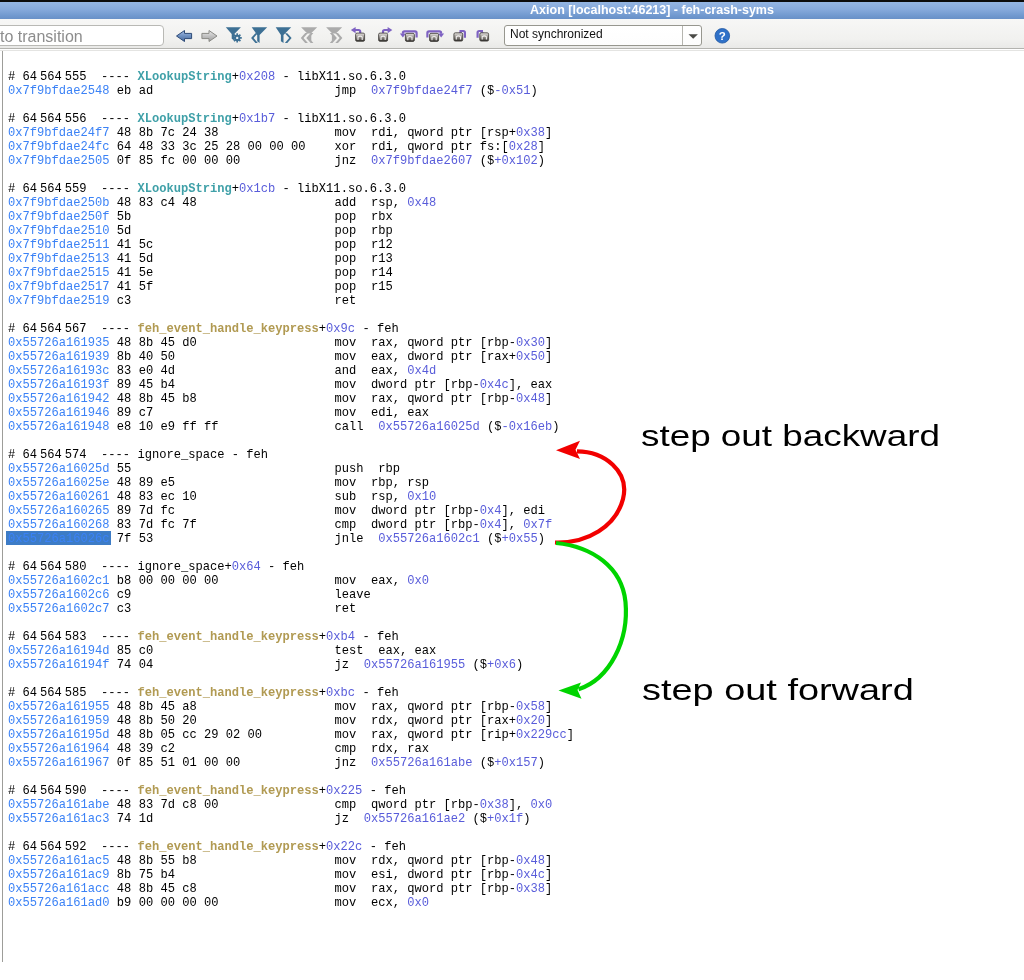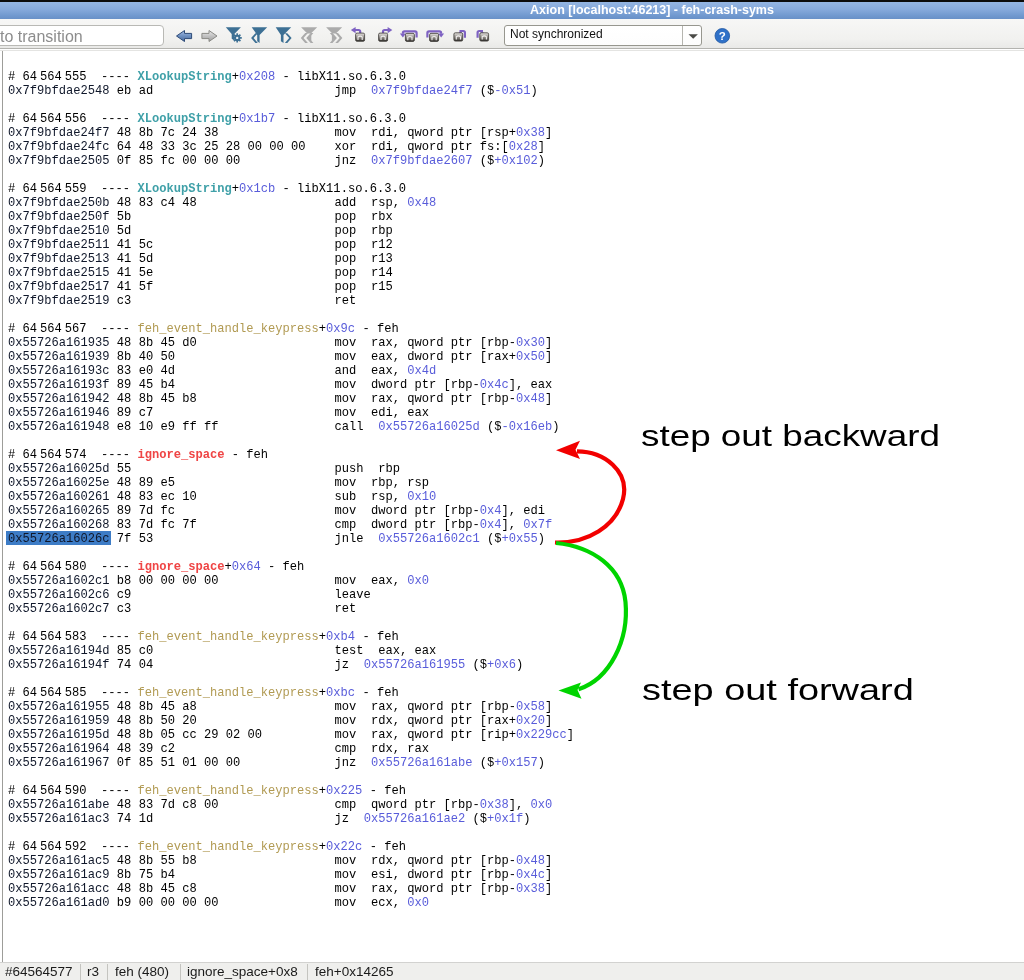--- a/index.html
+++ b/index.html
@@ -10,25 +10,25 @@
 #tbline{position:absolute;left:0;top:50px;width:1024px;height:1px;background:#e4e4e2}
 #input{position:absolute;left:-20px;top:25px;width:184px;height:21px;background:#fff;border:1px solid #b9b9b5;border-radius:4px}
 #inputtext{position:absolute;left:0px;top:27.5px;font-size:16px;color:#8d8d8d;white-space:nowrap}
 #combo{position:absolute;left:504px;top:25px;width:198px;height:21px;background:linear-gradient(180deg,#fff,#fdfdfd);border:1px solid #97978f;border-radius:3px}
 #combotext{position:absolute;left:510px;top:26.5px;font-size:12px;color:#111;white-space:nowrap}
 #combosep{position:absolute;left:682px;top:26px;width:1px;height:19px;background:#b5b5af}
 #frameL{position:absolute;left:2px;top:51px;width:1px;height:911px;background:#9d9d99}
 #hl{position:absolute;left:6px;top:531px;width:105px;height:14px;background:#3d7cc6}
 pre{position:absolute;left:8px;top:69.5px;font-family:"Liberation Mono",monospace;font-size:12.1px;line-height:14px;color:#000}
 pre .t{display:inline-block;width:3px}
-pre .a{color:#0f172a}
+pre .a{color:#3b82f6}
 pre i{font-style:normal;color:#585cda}
 pre .f1{color:#3fa0a8;font-weight:bold}
-pre .f2{color:#b19a52;font-weight:normal}
-pre .f3{color:#ef4444;font-weight:bold}
+pre .f2{color:#b19a52;font-weight:bold}
+pre .f3{color:#000000;font-weight:normal}
 #ann1{position:absolute;left:641px;top:420.5px;font-size:29.8px;line-height:30px;color:#000;white-space:nowrap;transform-origin:0 0;transform:scaleX(1.236)}
 #ann2{position:absolute;left:642px;top:674.5px;font-size:29.8px;line-height:30px;color:#000;white-space:nowrap;transform-origin:0 0;transform:scaleX(1.272)}
 #statusbar{position:absolute;left:0;top:962px;width:1024px;height:18px;background:#efefed;border-top:1px solid #d2d2d0;font-size:13.5px;color:#1a1a1a}
 .seg{position:absolute;top:1px;white-space:nowrap}
 .ssep{position:absolute;top:1px;width:1px;height:16px;background:#c4c4c0}
 svg{position:absolute;left:0;top:0}
 </style></head>
 <body>
 <div id="page">
 <div id="tbblack"></div>
@@ -204,24 +204,13 @@
 <circle cx="722.3" cy="35.8" r="7.3" fill="#2f71c8" stroke="#1d54a0" stroke-width="0.8"></circle>
 <text x="722.3" y="40.3" font-family="Liberation Sans" font-size="11.5" font-weight="bold" fill="#fff" text-anchor="middle">?</text>
 
 <path d="M555,542.5 C588,543.5 616,526 623,499 C630,471 604,451.5 577,451.4" stroke="#f20000" stroke-width="4.2" fill="none"></path>
 <path d="M556,450.2 L580,440.8 L575.5,449.8 L580,459 Z" fill="#f20000"></path>
 
 <path d="M556,543 C592,546.5 622,567 625.5,602 C629,640 610,679 578.5,689.3" stroke="#00d400" stroke-width="4.2" fill="none"></path>
 <path d="M558.5,690.5 L581,682.5 L577.5,690 L581.5,698.7 Z" fill="#00d400"></path>
 
 </svg>
-<div id="statusbar">
-<div class="seg" style="left:5px">#64564577</div>
-<div class="ssep" style="left:80px"></div>
-<div class="seg" style="left:87px">r3</div>
-<div class="ssep" style="left:107px"></div>
-<div class="seg" style="left:115px">feh (480)</div>
-<div class="ssep" style="left:180px"></div>
-<div class="seg" style="left:187px">ignore_space+0x8</div>
-<div class="ssep" style="left:307px"></div>
-<div class="seg" style="left:315px">feh+0x14265</div>
 </div>
-</div>
 
 </body></html>

